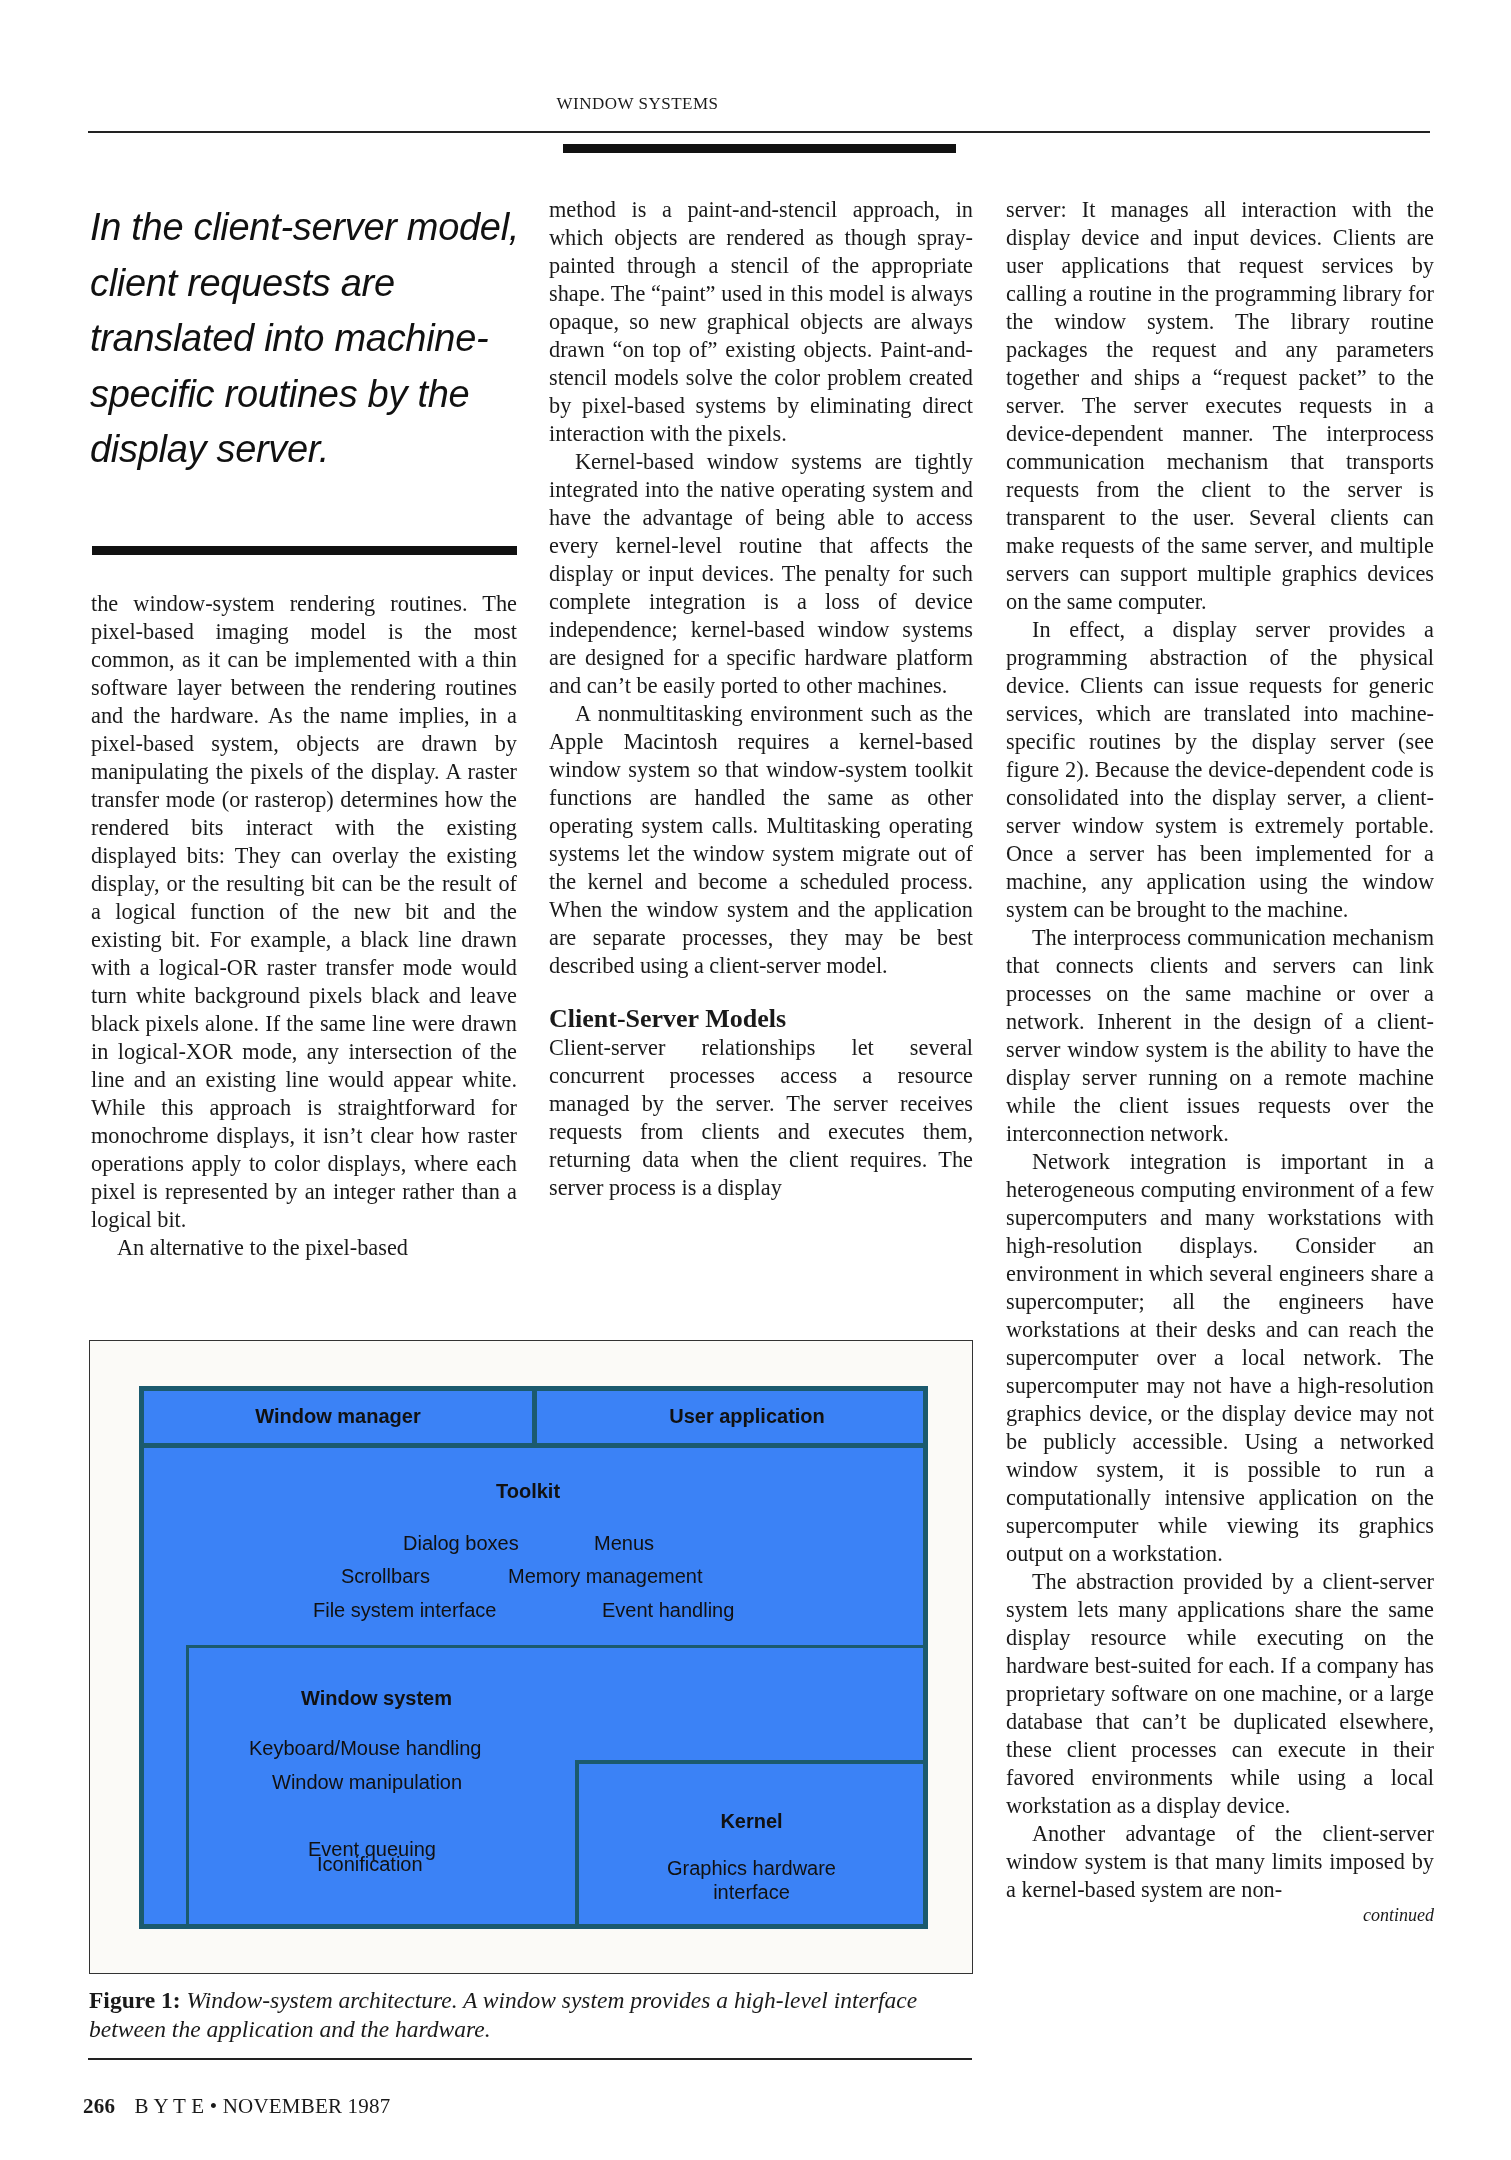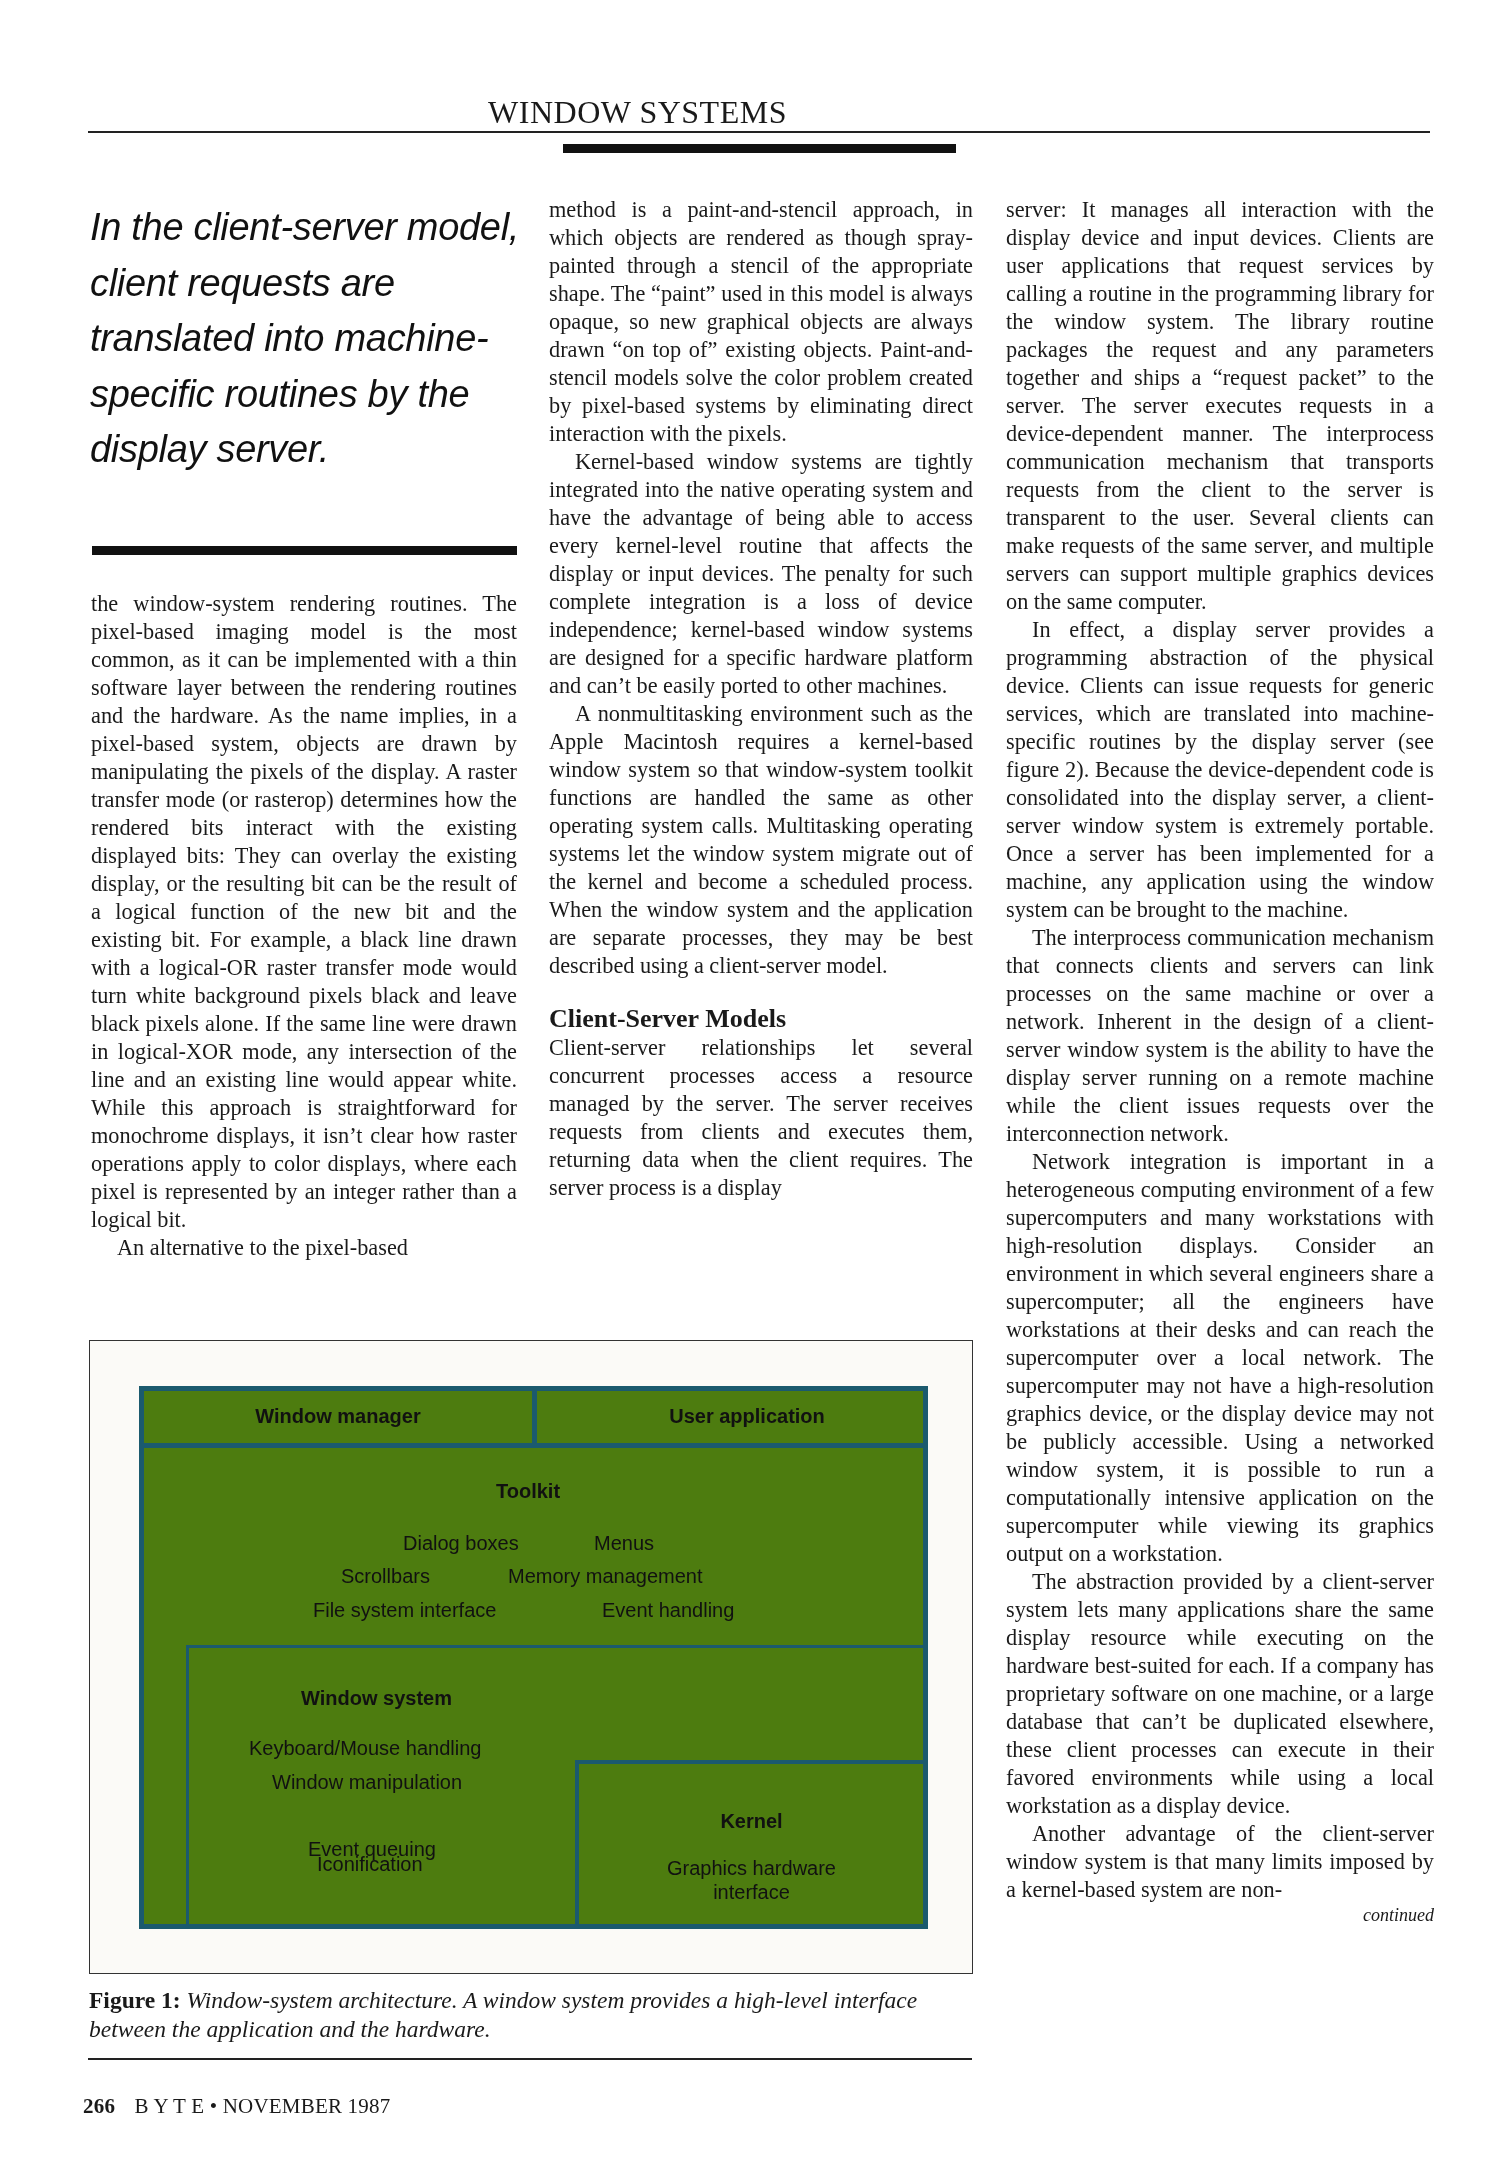--- a/index.html
+++ b/index.html
@@ -1,42 +1,42 @@
 <!DOCTYPE html>
 <html><head>
 <meta charset="utf-8">
 <style>
   * { box-sizing: border-box; margin: 0; padding: 0; }
   html, body { width: 1511px; height: 2160px; background: #ffffff; }
   body { position: relative; overflow: hidden; color: #1a1a1a;
          font-family: "Liberation Serif", "DejaVu Serif", serif; }
 
   .running-head { position: absolute; left: 0; width: 1239px; top: 94px;
-    text-align: center; font-size: 32px; letter-spacing: 0.5px; padding-left: 36px; }
+    text-align: center; font-size: 17px; letter-spacing: 0.5px; padding-left: 36px; }
   .head-rule { position: absolute; left: 88px; width: 1342px; top: 131px; height: 2px; background: #222; }
   .head-bar { position: absolute; left: 563px; width: 393px; top: 144px; height: 9px; background: #111; }
 
   .col { position: absolute; font-size: 22.3px; line-height: 28px; text-align: justify; }
   .col p { text-indent: 0; }
   .col p.ind { text-indent: 26px; }
   .col1 { left: 91px; width: 426px; top: 590px; }
   .col2 { left: 549px; width: 424px; top: 196px; }
   .col3 { left: 1006px; width: 428px; top: 196px; }
 
   .pullquote { position: absolute; left: 90px; top: 200px; width: 430px;
     font-family: "Liberation Sans", "DejaVu Sans", sans-serif; font-style: italic;
     font-size: 38px; line-height: 55.5px; letter-spacing: -0.3px; color: #111; }
   .pq-bar { position: absolute; left: 92px; top: 546px; width: 425px; height: 9px; background: #111; }
 
   .subhead { font-weight: bold; font-size: 26px; line-height: 30px; margin-top: 24px; margin-bottom: 0; text-align: left; }
 
   .figure-frame { position: absolute; left: 89px; top: 1340px; width: 884px; height: 634px;
     border: 1.5px solid #333; background: #fbfaf7; }
   .diagram { position: absolute; left: 139px; top: 1386px; width: 789px; height: 543px; }
-  .box { position: absolute; border: 5px solid #1b5a6e; background: #4d7c0f; }
+  .box { position: absolute; border: 5px solid #1b5a6e; background: #3b82f6; }
   .lbl { position: absolute; font-family: "Liberation Sans", "DejaVu Sans", sans-serif;
     font-size: 20px; color: #111; white-space: nowrap; }
   .lbl.b { font-weight: bold; }
 
   .caption { position: absolute; left: 89px; top: 1986px; width: 880px; font-size: 23.5px; line-height: 29px; }
   .caption .fig-label { font-weight: bold; }
   .caption .fig-text { font-style: italic; }
   .foot-rule { position: absolute; left: 88px; top: 2058px; width: 884px; height: 2px; background: #222; }
   .folio { position: absolute; left: 83px; top: 2094px; font-size: 21px; letter-spacing: 0.2px; }
   .folio .num { font-weight: bold; margin-right: 14px; }

